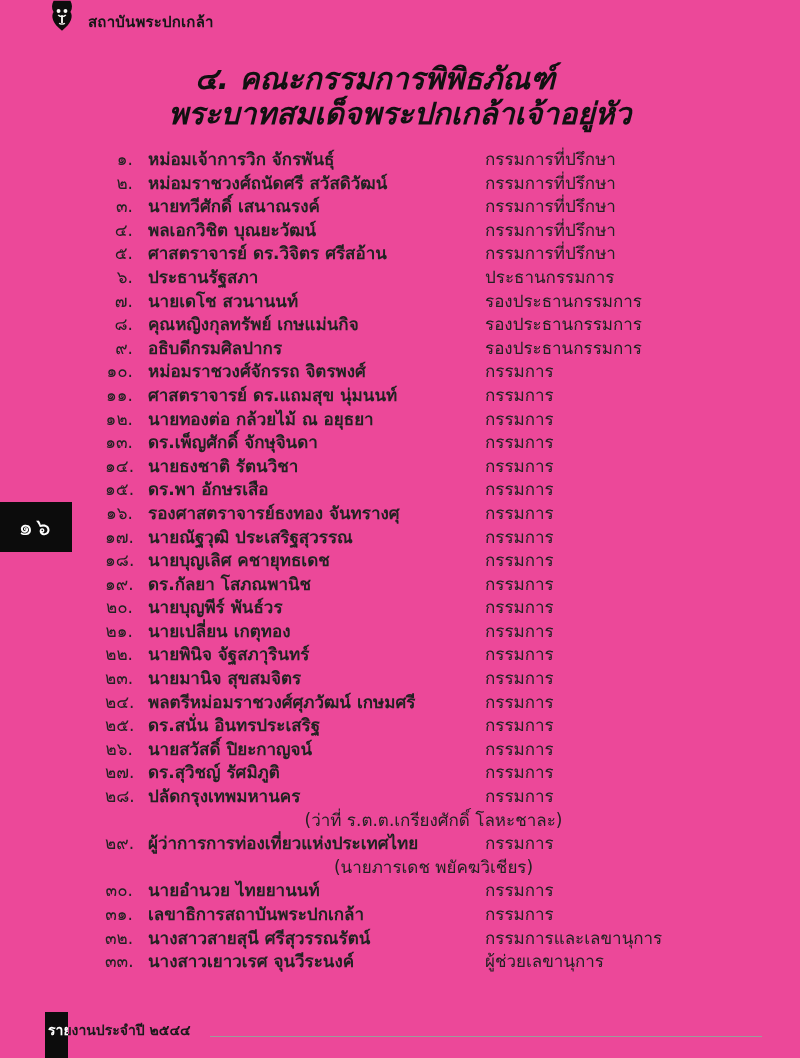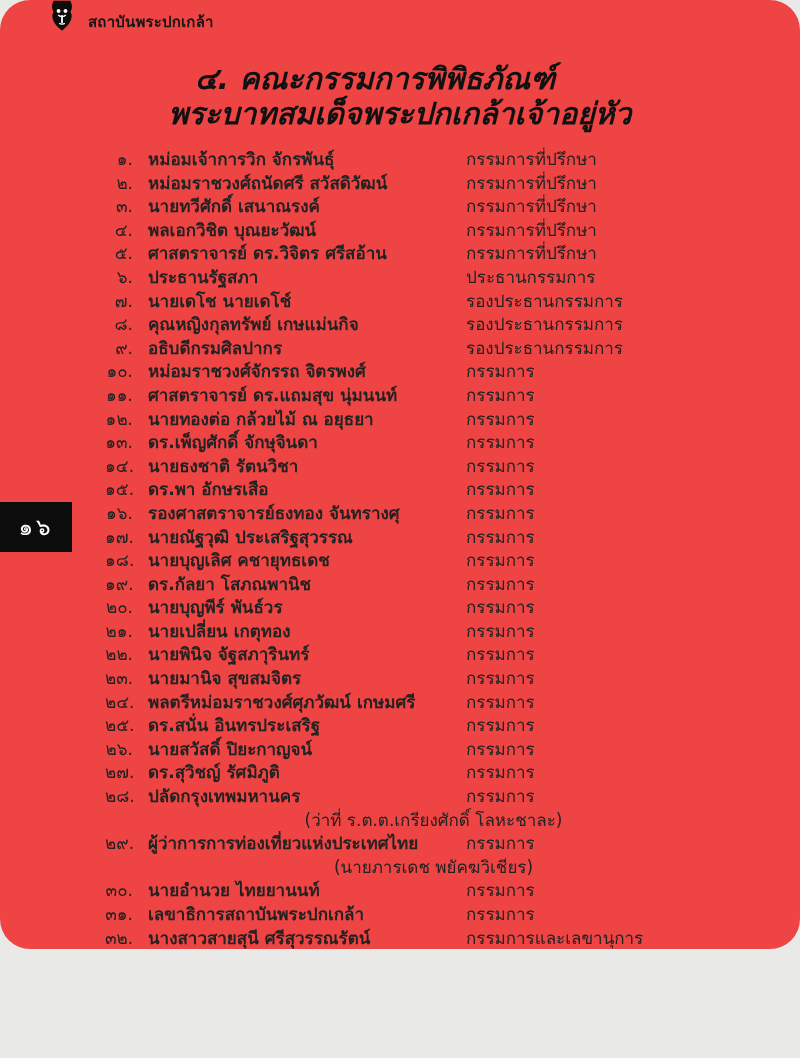--- a/index.html
+++ b/index.html
@@ -4,25 +4,24 @@
 <style>
   html,body{margin:0;padding:0;}
   body{
     width:800px;height:1058px;
     background:#e9e9e7;
     font-family:"DejaVu Sans",sans-serif;
     -webkit-font-smoothing:antialiased;
   }
   .page{
     position:relative;
-    width:800px;height:949px;
-    background:#ef4444;
+    width:800px;height:1058px;
+    background:#ec4899;
     overflow:hidden;
     color:#1c1c1c;
-    border-radius:30px;
   }
   
   .logo{position:absolute;left:48px;top:0;width:28px;height:37px;}
   .brand{
     position:absolute;left:88px;top:10px;
     font-size:15px;font-weight:bold;color:#161616;
     letter-spacing:.2px;
   }
   
   .title{
@@ -38,21 +37,21 @@
     position:absolute;left:105px;top:148px;width:620px;
     font-size:17px;color:#222;
   }
   .member-row{position:relative;min-height:23.6px;line-height:23.6px;}
   .member-no{
     display:inline-block;width:28px;text-align:right;
     vertical-align:top;
   }
   .member-name{margin-left:15px;font-weight:bold;}
   .member-note{margin-left:37px;line-height:23.6px;text-align:center;}
-  .member-role{position:absolute;left:361px;top:0;line-height:23.6px;white-space:nowrap;}
+  .member-role{position:absolute;left:380px;top:0;line-height:23.6px;white-space:nowrap;}
   
   .page-badge{
     position:absolute;left:0;top:502px;width:72px;height:50px;
     background:#0c0c0c;
     display:flex;align-items:center;justify-content:center;
     color:#fff;font-size:23px;letter-spacing:3px;
   }
   
   .footer-bar{position:absolute;left:45px;top:1012px;width:23px;height:46px;background:#0c0c0c;}
   .footer-text{position:absolute;left:48px;top:1019px;font-size:14px;font-weight:bold;white-space:nowrap;}
@@ -112,21 +111,21 @@
         
       </div>
 
       <div class="member-row">
         <span class="member-no">๖.</span><span class="member-name">ประธานรัฐสภา</span>
         <span class="member-role">ประธานกรรมการ</span>
         
       </div>
 
       <div class="member-row">
-        <span class="member-no">๗.</span><span class="member-name">นายเดโช  นายเดโช์</span>
+        <span class="member-no">๗.</span><span class="member-name">นายเดโช  สวนานนท์</span>
         <span class="member-role">รองประธานกรรมการ</span>
         
       </div>
 
       <div class="member-row">
         <span class="member-no">๘.</span><span class="member-name">คุณหญิงกุลทรัพย์  เกษแม่นกิจ</span>
         <span class="member-role">รองประธานกรรมการ</span>
         
       </div>
 

